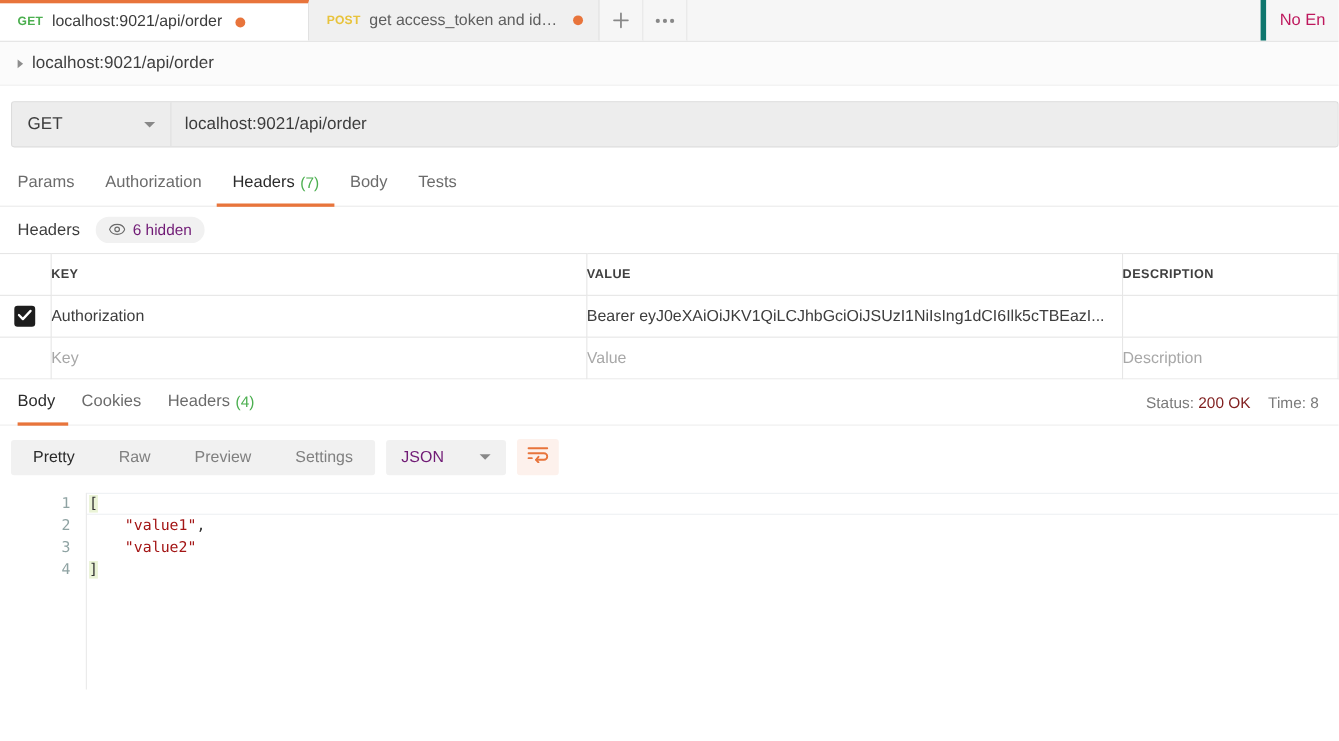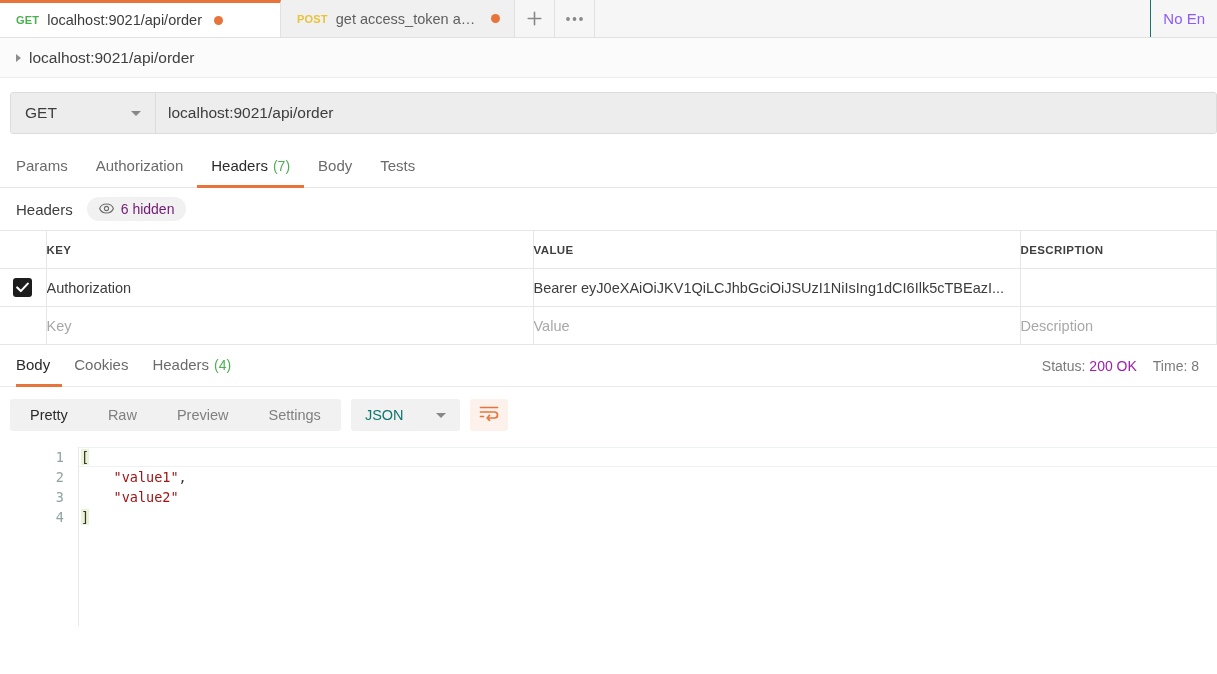--- a/index.html
+++ b/index.html
@@ -70,24 +70,24 @@
     cursor: pointer;
     color: #888;
     background: #f6f6f6;
   }
   .tab-btn svg { display: block; }
   .tabbar-spacer { flex: 1 1 auto; background: #f6f6f6; }
   .env-area {
     display: flex;
     align-items: center;
     padding: 0 12px;
-    border-left: 1px solid #0f766e;
+    border-left: 5px solid #0f766e;
     background: #f6f6f6;
     font-size: 15px;
-    color: #8b5cf6;
+    color: #be185d;
     white-space: nowrap;
   }
 
   
   .breadcrumb {
     height: 40px;
     display: flex;
     align-items: center;
     gap: 8px;
     padding: 0 16px;
@@ -275,21 +275,21 @@
   .resp-meta {
     margin-left: auto;
     display: flex;
     align-items: center;
     gap: 16px;
     font-size: 14px;
     color: #7a7a7a;
     white-space: nowrap;
     padding-right: 2px;
   }
-  .resp-meta .val-ok { color: #a21caf; text-align: center; }
+  .resp-meta .val-ok { color: #7f1d1d; text-align: center; }
 
   
   .view-toolbar {
     display: flex;
     align-items: center;
     gap: 10px;
     padding: 12px 16px 10px 10px;
     background: #fff;
   }
   .seg-group {
@@ -306,21 +306,21 @@
   }
   .seg.active { color: #2b2b2b; }
   .fmt-select {
     display: flex;
     align-items: center;
     gap: 32px;
     background: #f1f1f1;
     border-radius: 3px;
     padding: 8px 14px;
     font-size: 14.5px;
-    color: #0f766e;
+    color: #701a75;
     cursor: pointer;
   }
   .wrap-btn {
     background: #fdf1ec;
     border-radius: 3px;
     padding: 6px 9px;
     display: flex;
     align-items: center;
     cursor: pointer;
   }
@@ -370,21 +370,21 @@
 <body>
 
 <div class="tabbar">
 
   <div class="req-tab active" style="width:281px">
     <span class="method get">GET</span>
     <span class="tab-title">localhost:9021/api/order</span>
     <span class="unsaved-dot"></span>
   </div>
 
-  <div class="req-tab" style="width:234px">
+  <div class="req-tab" style="width:264px">
     <span class="method post">POST</span>
     <span class="tab-title">get access_token and id_token</span>
     <span class="unsaved-dot"></span>
   </div>
 
   <div class="tab-btn">
     <span>
       <svg width="17" height="17" viewBox="0 0 17 17">
           <path d="M8.5 2.2v12.6M2.2 8.5h12.6" stroke="#888" stroke-width="1.6" stroke-linecap="round"></path>
         </svg>

